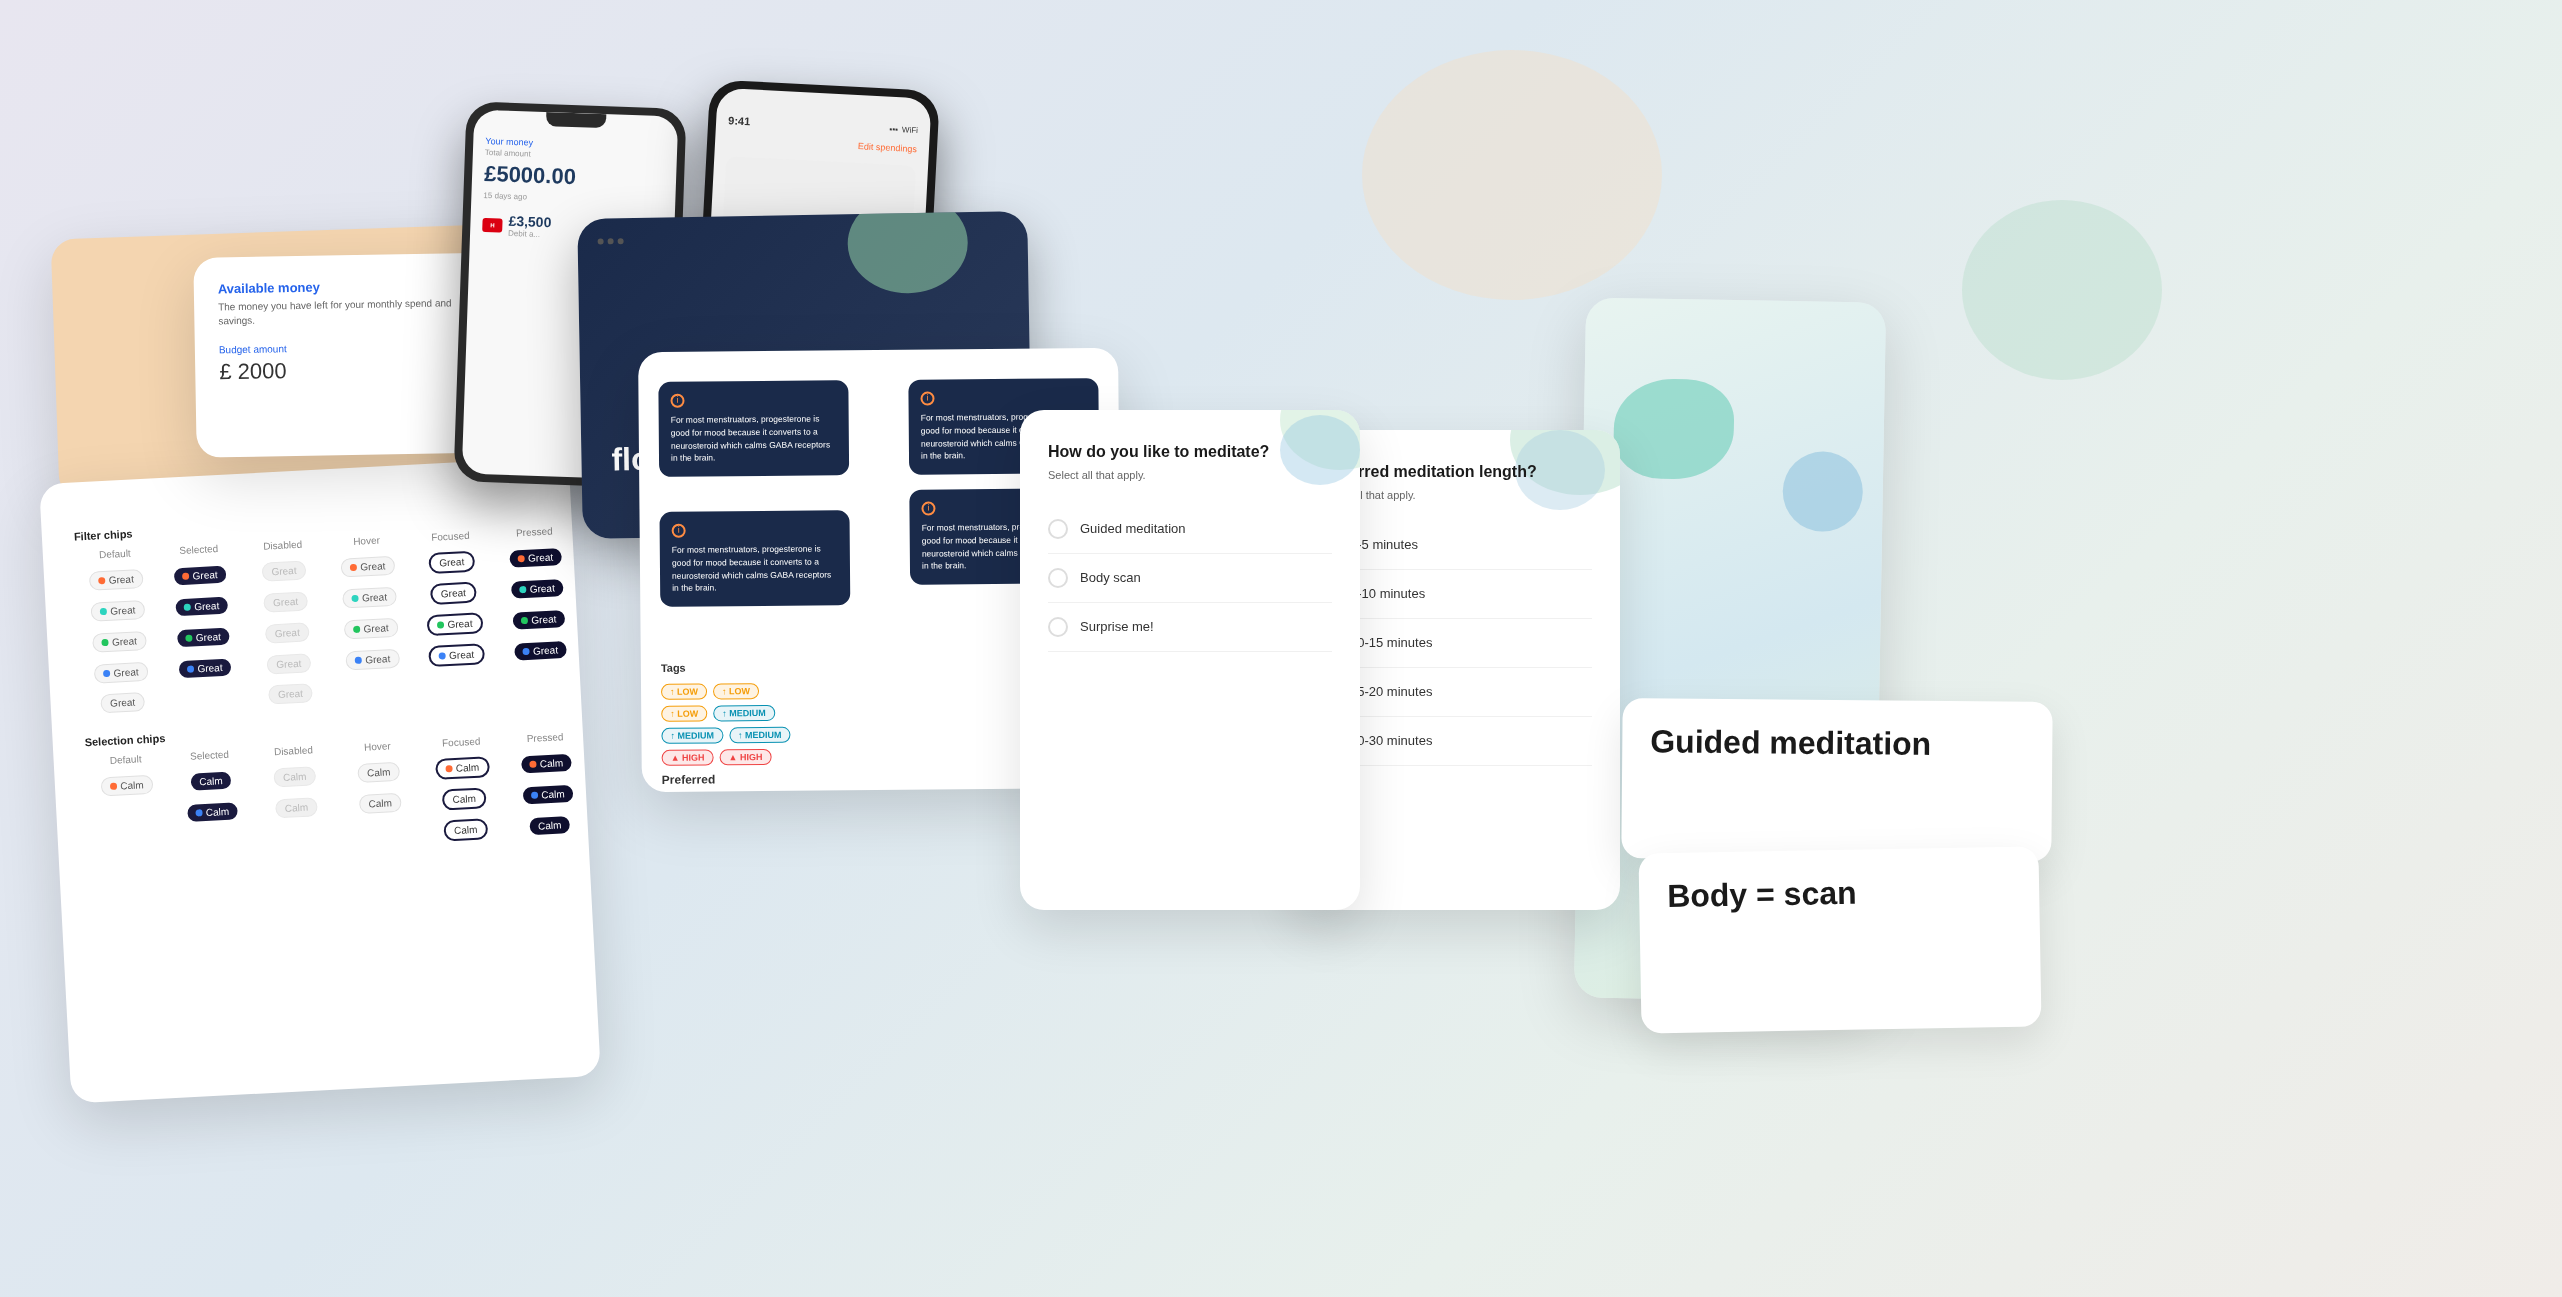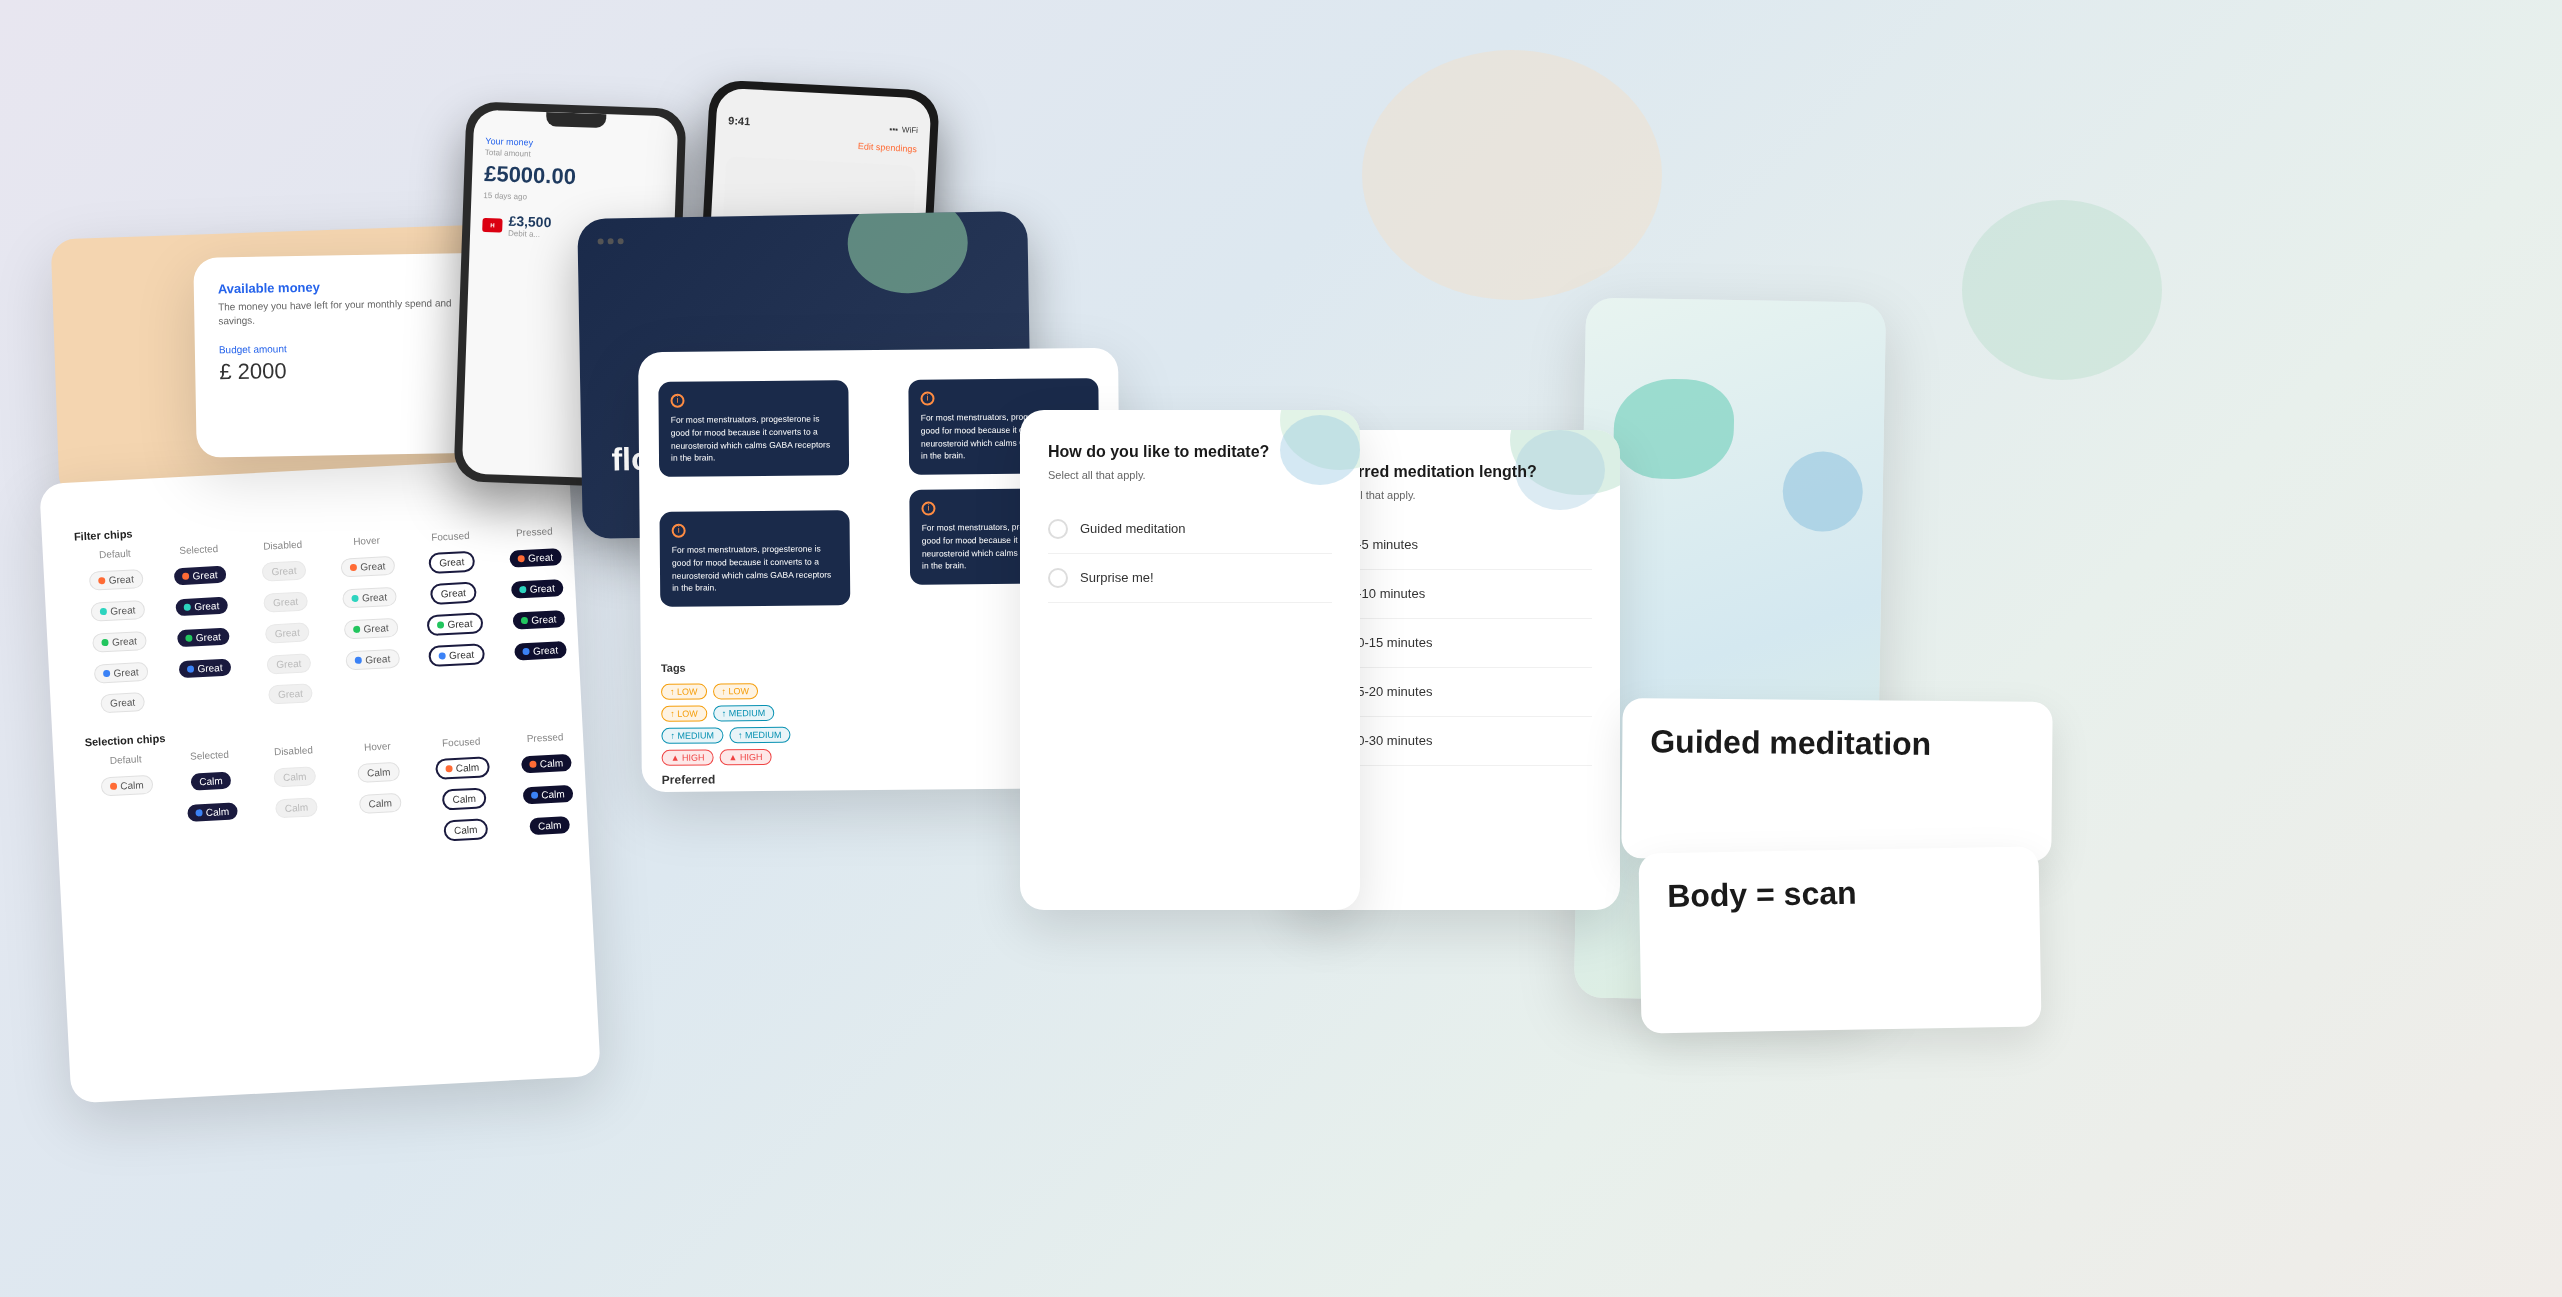--- a/index.html
+++ b/index.html
@@ -339,21 +339,21 @@
       display: flex;
       gap: 6px;
       margin-bottom: 6px;
       flex-wrap: wrap;
     }
 
     .tag {
       padding: 2px 8px;
       border-radius: 12px;
       font-size: 9px;
-      font-weight: 400;
+      font-weight: 700;
     }
 
     .tag-low { background: #fef3e2; color: #f59e0b; border: 1px solid #f59e0b; }
     .tag-medium { background: #e8f4f8; color: #0891b2; border: 1px solid #0891b2; }
     .tag-high { background: #fde8e8; color: #ef4444; border: 1px solid #ef4444; }
 
     
     .card-meditation {
       left: 1020px;
       top: 410px;
@@ -914,20 +914,24 @@
     <ellipse cx="60" cy="60" rx="40" ry="35" fill="#93c5e0" opacity="0.4"></ellipse>
   </svg>
   <div class="meditation-q">How do you like to meditate?</div>
   <div class="meditation-subtitle">Select all that apply.</div>
   <div class="meditation-option">
     <div class="meditation-check"></div>
     <span>Guided meditation</span>
   </div>
   <div class="meditation-option">
     <div class="meditation-check"></div>
+    <span>Body scan</span>
+  </div>
+  <div class="meditation-option">
+    <div class="meditation-check"></div>
     <span>Surprise me!</span>
   </div>
 </div>
 
 <div class="card card-meditation-length">
 
   <svg class="length-blob" viewBox="0 0 140 120" xmlns="http://www.w3.org/2000/svg">
     <ellipse cx="90" cy="40" rx="70" ry="55" fill="#b8e0cc" opacity="0.5"></ellipse>
     <ellipse cx="70" cy="70" rx="45" ry="40" fill="#a8cce0" opacity="0.4"></ellipse>
   </svg>

